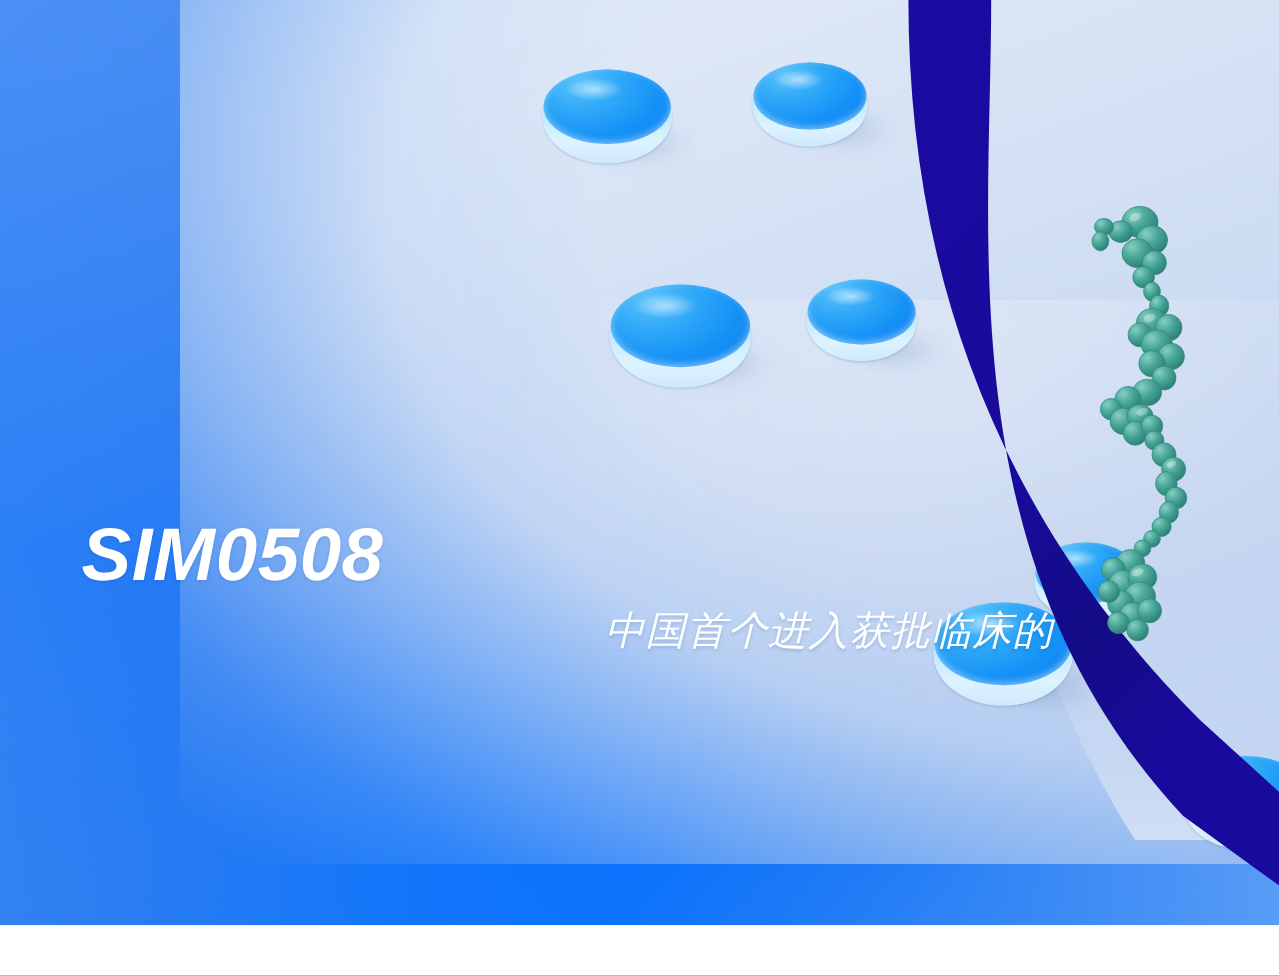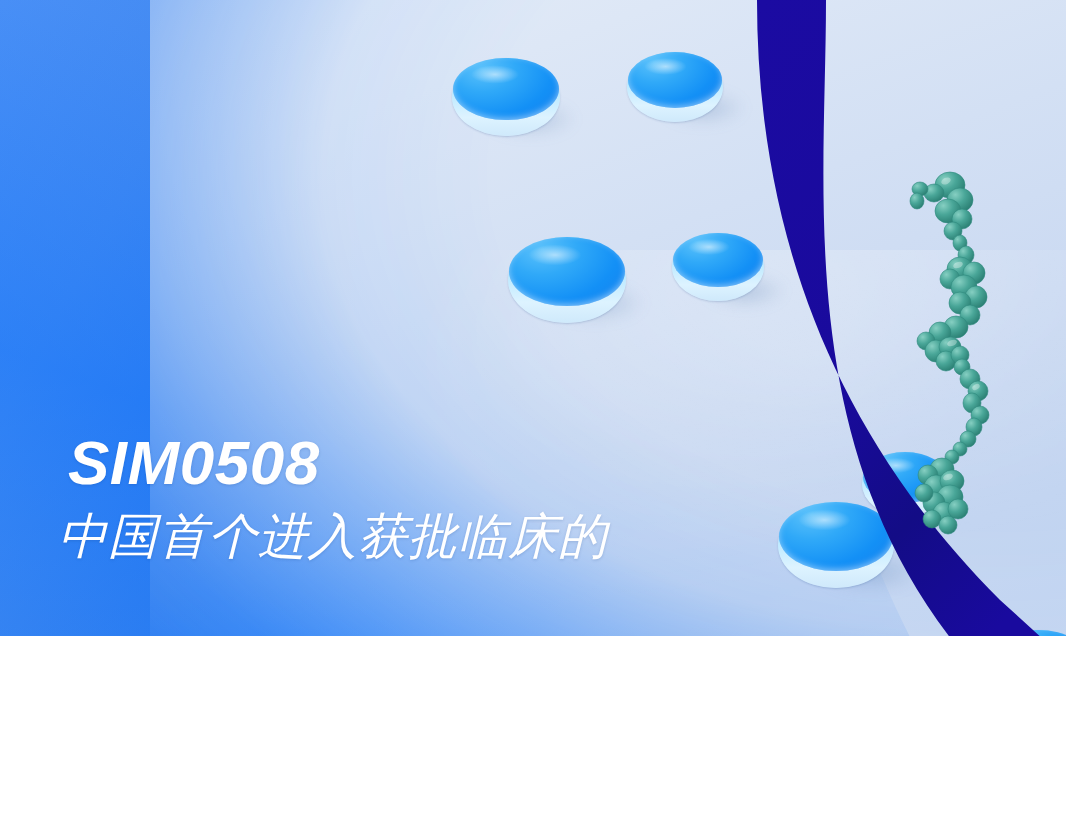--- a/index.html
+++ b/index.html
@@ -8,21 +8,21 @@
     padding: 0;
     background: #ffffff;
   }
   body {
     font-family: "Liberation Sans", sans-serif;
   }
 
   #poster {
     position: relative;
     width: 1066px;
-    height: 636px;
+    height: 771px;
     overflow: hidden;
     background: #be185d;
   }
 
   
   .bg-gradient {
     position: absolute;
     inset: 0;
     background:
       linear-gradient(118deg,
@@ -178,26 +178,27 @@
   }
   .headline {
     font-size: 62px;
     font-weight: 700;
     font-style: italic;
     letter-spacing: 0.5px;
     line-height: 1.05;
     margin: 0 0 10px 10px;
   }
   .subline {
-    font-size: 49px;
+    font-size: 33px;
     font-style: italic;
     font-weight: 400;
     line-height: 1.30;
     margin: 0;
     letter-spacing: 1px;
+    text-align: right;
   }
   .subline .row { display: block; white-space: nowrap; }
 </style>
 </head>
 <body>
 
 <div id="poster">
 
   <div class="bg-gradient"></div>
   <div class="bg-gradient-2"></div>

